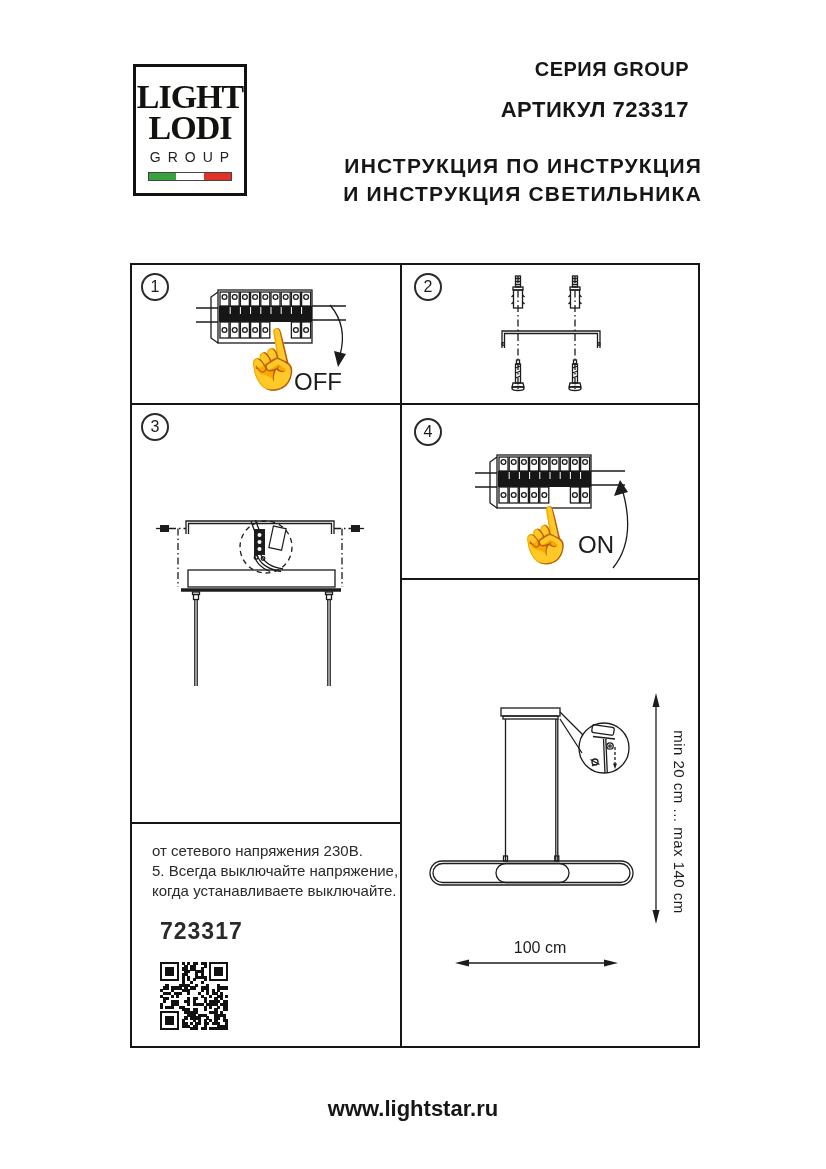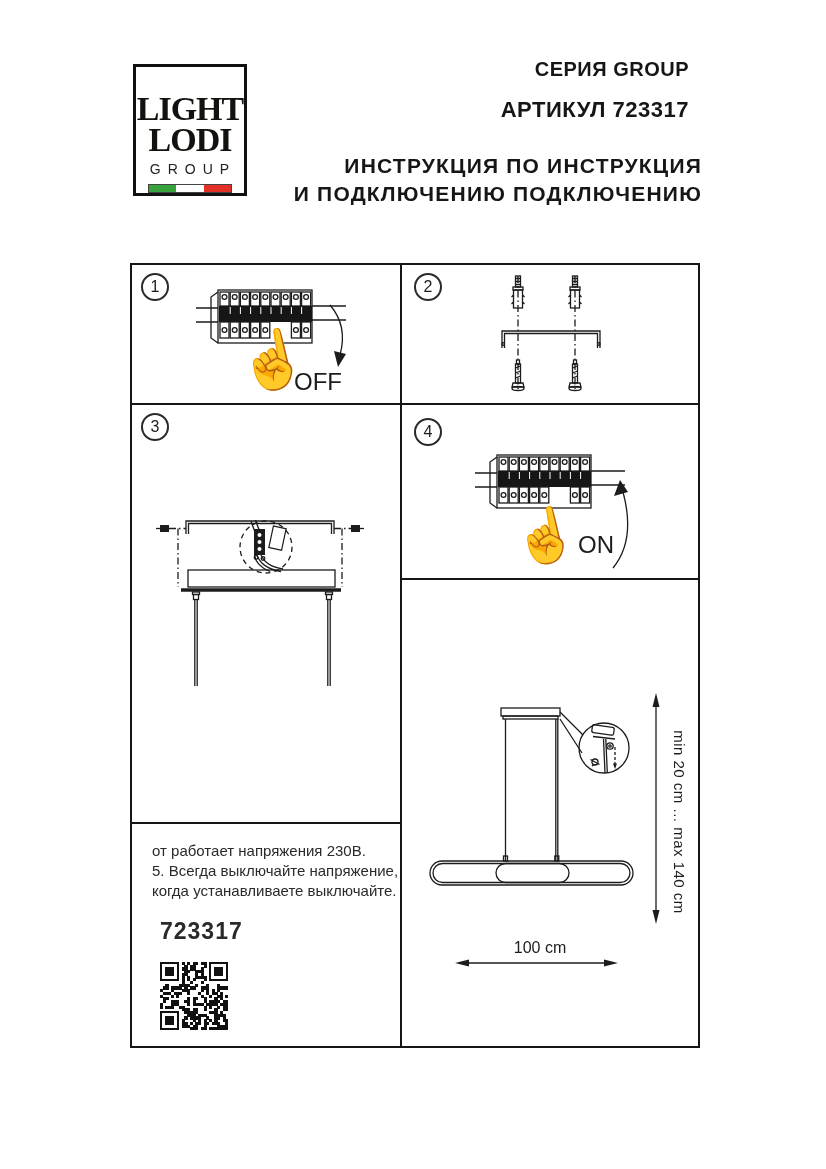--- a/index.html
+++ b/index.html
@@ -3,21 +3,21 @@
 <meta charset="utf-8">
 <style>
   html,body{margin:0;padding:0;background:#fff;}
   .page{position:relative;width:826px;height:1169px;background:#fff;overflow:hidden;
         font-family:"Liberation Sans",sans-serif;color:#1c1c1c;}
   
   .logo{position:absolute;left:133px;top:64px;width:114px;height:132px;
         border:3px solid #111;box-sizing:border-box;text-align:center;background:#fff;}
   .logo-word{font-family:"Liberation Serif",serif;font-weight:bold;font-size:34px;
         line-height:.92;letter-spacing:-1px;color:#14120f;}
-  .logo-word.first{margin-top:26px;}
+  .logo-word.first{margin-top:14px;}
   .logo-group{font-size:14px;letter-spacing:7px;margin-top:5px;margin-left:6px;color:#222;}
   .logo-flag{width:84px;height:9px;margin:7px auto 0;display:flex;border:1px solid #444;box-sizing:border-box;}
   .logo-flag div{flex:1;}
   .titleblock{position:absolute;right:124px;top:58px;text-align:right;color:#161616;}
   .series{font-size:20px;font-weight:bold;letter-spacing:.5px;margin-right:13px;}
   .article{font-size:22px;font-weight:bold;letter-spacing:.5px;margin-top:16px;margin-right:13px;}
   .instr{margin-top:29px;font-size:21px;font-weight:bold;letter-spacing:1.2px;line-height:1.32;}
   
   .frame{position:absolute;left:130px;top:263px;width:570px;height:785px;
          border:2px solid #161616;box-sizing:border-box;}
@@ -106,21 +106,21 @@
       <div style="background:#ffffff"></div>
       <div style="background:#e23127"></div>
     </div>
   </div>
 
   <div class="titleblock">
     <div class="series">СЕРИЯ GROUP</div>
     <div class="article">АРТИКУЛ 723317</div>
     <div class="instr">
       <div>ИНСТРУКЦИЯ ПО ИНСТРУКЦИЯ</div>
-      <div>И ПОДКЛЮЧЕНИЮ ПОДКЛЮЧЕНИЮ</div>
+      <div>И ИНСТРУКЦИЯ СВЕТИЛЬНИКА</div>
     </div>
   </div>
 
   <div class="frame">
     <div class="line vdiv"></div>
     <div class="line h1"></div>
     <div class="line h2l"></div>
     <div class="line h2r"></div>
   </div>
 
@@ -261,21 +261,21 @@
     </g>
     <g>
       <text x="138" y="373" text-anchor="middle" font-size="16">100 cm</text>
       <path class="stk" d="M57,383 H212"></path>
       <polygon points="53,383 67,379.5 67,386.5" fill="#1c1c1c"></polygon>
       <polygon points="216,383 202,379.5 202,386.5" fill="#1c1c1c"></polygon>
     </g>
   </svg>
 
   <div class="notes">
-    <div>от работает напряжения 230В.</div>
+    <div>от сетевого напряжения 230В.</div>
     <div>5. Всегда выключайте напряжение,</div>
     <div>когда устанавливаете выключайте.</div>
   </div>
   <div class="big-article">723317</div>
   <div class="qr" style="position:absolute">
       <div style="position:absolute;left:21.76px;top:0px;width:3.12px;height:3.12px;background:#111"></div>
       <div style="position:absolute;left:27.200000000000003px;top:0px;width:3.12px;height:3.12px;background:#111"></div>
       <div style="position:absolute;left:32.64px;top:0px;width:3.12px;height:3.12px;background:#111"></div>
       <div style="position:absolute;left:35.36px;top:0px;width:3.12px;height:3.12px;background:#111"></div>
       <div style="position:absolute;left:40.800000000000004px;top:0px;width:3.12px;height:3.12px;background:#111"></div>
@@ -492,14 +492,15 @@
       <div style="position:absolute;left:62.56px;top:65.28px;width:3.12px;height:3.12px;background:#111"></div>
       <div style="position:absolute;left:65.28px;top:65.28px;width:3.12px;height:3.12px;background:#111"></div>
       <div style="position:absolute;left:0px;top:0px;width:19.040000000000003px;height:19.040000000000003px;border:2.72px solid #111;box-sizing:border-box"></div>
       <div style="position:absolute;left:5.44px;top:5.44px;width:8.16px;height:8.16px;background:#111"></div>
       <div style="position:absolute;left:48.96px;top:0px;width:19.040000000000003px;height:19.040000000000003px;border:2.72px solid #111;box-sizing:border-box"></div>
       <div style="position:absolute;left:54.400000000000006px;top:5.44px;width:8.16px;height:8.16px;background:#111"></div>
       <div style="position:absolute;left:0px;top:48.96px;width:19.040000000000003px;height:19.040000000000003px;border:2.72px solid #111;box-sizing:border-box"></div>
       <div style="position:absolute;left:5.44px;top:54.400000000000006px;width:8.16px;height:8.16px;background:#111"></div>
     </div>
 
+  <div class="footer">www.lightstar.ru</div>
 
 </div>
 
 </body></html>

